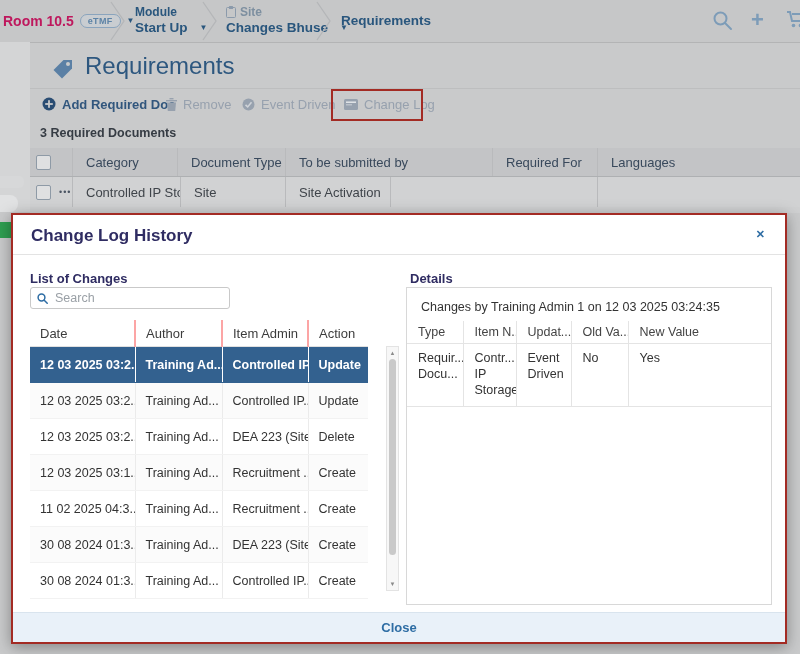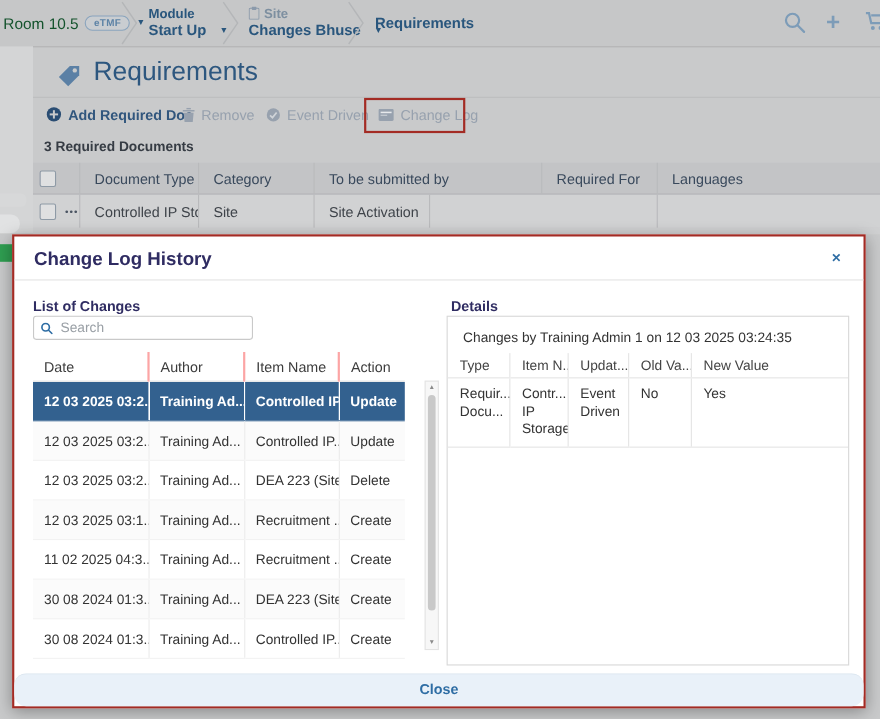--- a/index.html
+++ b/index.html
@@ -2,21 +2,21 @@
 <html><head>
 <meta charset="utf-8">
 <style>
   html,body{margin:0;padding:0;}
   body{background:#cacbcc;font-family:"Liberation Sans",sans-serif;-webkit-font-smoothing:antialiased;}
   .screen{position:relative;width:800px;height:654px;overflow:hidden;background:#c9cacb;}
 
   
   .topbar{position:absolute;left:0;top:0;width:800px;height:42px;background:#c6c7c8;border-bottom:1px solid #b3b4b5;}
   .room-group{position:absolute;left:3px;top:0;height:42px;display:flex;align-items:center;gap:6px;cursor:pointer;}
-  .room-name{font-size:14px;font-weight:normal;color:#14532d;white-space:nowrap;}
+  .room-name{font-size:14px;font-weight:bold;color:#be185d;white-space:nowrap;}
   .etmf-badge{font-size:9px;font-weight:bold;color:#5d83a6;border:1.5px solid #8aa4bd;border-radius:9px;padding:1px 7px;letter-spacing:.3px;background:#c9cdd1;}
   .caret{font-size:8px;color:#29567d;line-height:1;}
   .crumb-sep{position:absolute;top:1px;}
   .crumb{position:absolute;top:4px;color:#29567d;line-height:16px;}
   .crumb .lbl{font-size:12px;font-weight:bold;display:flex;align-items:center;gap:4px;}
   .crumb .lbl.muted{color:#7d8fa0;}
   .crumb .val{font-size:13.5px;font-weight:bold;display:flex;align-items:center;gap:12px;cursor:pointer;}
   .crumb-single{position:absolute;top:0;height:42px;line-height:42px;font-size:13.5px;font-weight:bold;color:#29567d;}
   .topbar-icon{position:absolute;top:10px;cursor:pointer;}
   .plus-glyph{font-size:22px;font-weight:bold;color:#7d9cb8;line-height:22px;}
@@ -68,21 +68,21 @@
   .scroll-thumb{position:absolute;left:2px;top:12px;width:7px;height:196px;background:#c9c9c9;border-radius:4px;cursor:pointer;}
 
   .details-box{position:absolute;left:393px;top:72px;width:366px;height:318px;border:1px solid #d8d8d8;box-sizing:border-box;}
   .details-summary{position:absolute;left:14px;top:12px;font-size:12.5px;color:#333;}
   table.details-table{position:absolute;left:0px;top:33px;border-collapse:collapse;table-layout:fixed;width:364px;}
   table.details-table th{height:22px;font-size:12.5px;font-weight:normal;color:#444;text-align:left;padding:0 6px 0 11px;border-left:1px solid #e4e4e4;border-bottom:1px solid #e4e4e4;overflow:hidden;white-space:nowrap;}
   table.details-table th:first-child{border-left:none;}
   table.details-table td{font-size:12.5px;color:#333;padding:6px 6px 8px 11px;border-left:1px solid #e4e4e4;border-bottom:1px solid #e4e4e4;vertical-align:top;white-space:pre-line;line-height:16px;overflow:hidden;}
   table.details-table td:first-child{border-left:none;}
 
-  .modal-footer{position:absolute;left:0;bottom:0;width:100%;height:29px;background:#e9f1f9;border-top:1px solid #d9e4ee;text-align:center;line-height:28px;border-radius:11px;}
+  .modal-footer{position:absolute;left:0;bottom:0;width:100%;height:29px;background:#e9f1f9;border-top:1px solid #d9e4ee;text-align:center;line-height:28px;}
   .close-btn{display:inline-block;font-size:13px;font-weight:bold;color:#2e6da4;cursor:pointer;}
 </style>
 </head>
 <body>
 
 <div class="screen">
 
   <div class="topbar">
     <div class="room-group">
       <span class="room-name">Room 10.5</span>
@@ -183,22 +183,22 @@
   </div>
   <div class="annot-box" style="left:331px;top:89px;width:88px;height:28px;"></div>
 
   <div class="count-label">3 Required Documents</div>
 
   <div class="doc-table">
     <div class="doc-hrow">
       <div class="doc-cell" style="width:42px">
           <span class="checkbox" style="margin-left:3px"></span>
         </div>
+      <div class="doc-cell" style="width:105px">Category</div>
       <div class="doc-cell" style="width:108px">Document Type</div>
-      <div class="doc-cell" style="width:105px">Category</div>
       <div class="doc-cell" style="width:207px">To be submitted by</div>
       <div class="doc-cell" style="width:105px">Required For</div>
       <div class="doc-cell" style="width:203px">Languages</div>
     </div>
     <div class="doc-drow">
       <div class="doc-cell" style="width:42px">
         <span class="checkbox" style="margin-left:3px"></span>
         <span class="more-dots">•••</span>
       </div>
       <div class="doc-cell" style="width:108px">Controlled IP Stor...</div>
@@ -228,21 +228,21 @@
       <colgroup>
           <col style="width:105px">
           <col style="width:87px">
           <col style="width:86px">
           <col style="width:60px">
         </colgroup>
       <thead>
         <tr>
           <th>Date</th>
           <th>Author</th>
-          <th>Item Name</th>
+          <th>Item Admin</th>
           <th>Action</th>
         </tr>
       </thead>
       <tbody>
         <tr class="selected">
           <td>12 03 2025 03:2...</td>
           <td>Training Ad...</td>
           <td>Controlled IP...</td>
           <td>Update</td>
         </tr>

